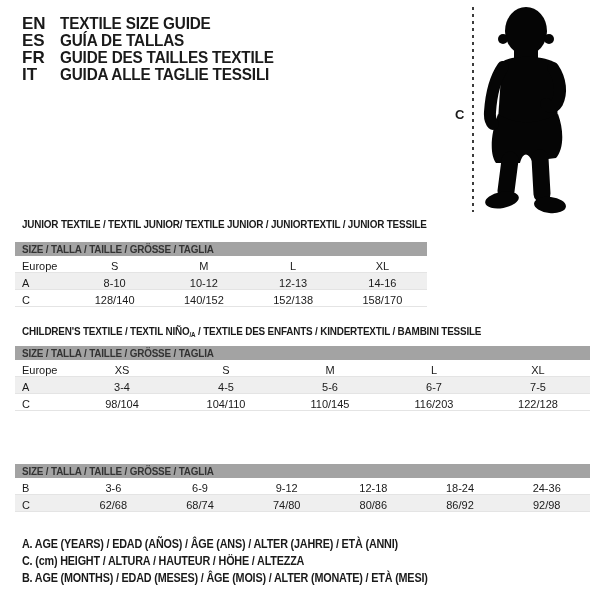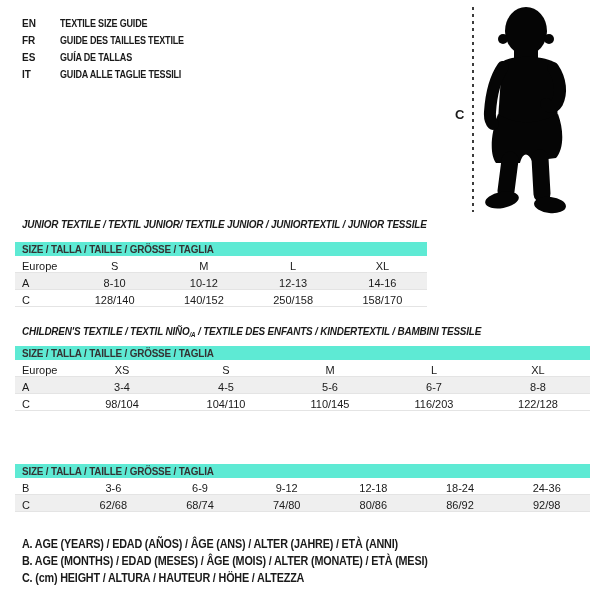--- a/index.html
+++ b/index.html
@@ -5,39 +5,39 @@
   html,body { margin:0; padding:0; background:#ffffff; }
   .page {
     position:relative; width:600px; height:600px; background:#ffffff;
     font-family:"Liberation Sans", sans-serif; color:#1a1a1a; overflow:hidden;
   }
   .cond { display:inline-block; transform:scaleX(0.9); transform-origin:0 50%; white-space:nowrap; letter-spacing:-0.2px; }
   .condb { display:block; transform:scaleX(0.9); transform-origin:0 50%; white-space:nowrap; letter-spacing:-0.2px; }
 
   
   .lang-list { position:absolute; left:22px; top:15px; }
-  .lang-row { display:flex; align-items:center; height:17px; font-weight:bold; font-size:10px; }
+  .lang-row { display:flex; align-items:center; height:17px; font-weight:bold; font-size:17px; }
   .lang-code { width:38px; flex:0 0 38px; }
 
   
   .dash-line {
     position:absolute; left:472px; top:7px; width:2px; height:205px;
     background:repeating-linear-gradient(to bottom,#3c3c3c 0 3px,transparent 3px 7px);
   }
   .figure-label { position:absolute; left:455px; top:107px; font-weight:bold; font-size:13px; }
   .toddler { position:absolute; left:477px; top:2px; }
 
   
-  .sec-title { position:absolute; left:22px; font-weight:bold; font-size:11px; line-height:17px; white-space:nowrap;font-style:italic; }
+  .sec-title { position:absolute; left:22px; font-weight:bold; font-size:11px; line-height:17px; white-space:nowrap; }
   .sub { font-size:7px; vertical-align:-2px; }
 
   
   .tbl { position:absolute; left:15px; font-size:11px; }
   .bar {
-    height:14px; background:#5eead4; color:#333333; font-weight:bold;
+    height:14px; background:#a3a3a3; color:#333333; font-weight:bold;
     display:flex; align-items:center; padding-left:7px; box-sizing:border-box;
   }
   .row { display:flex; align-items:flex-end; height:17px; box-sizing:border-box; border-bottom:1px solid #e4e4e4; }
   .row.alt { background:#efefef; }
   .lbl { flex:0 0 55px; width:55px; padding-left:7px; box-sizing:border-box; }
   .c { flex:1; text-align:center; }
 
   
   .footnotes { position:absolute; left:22px; top:536px; }
   .fn { height:17px; line-height:17px; font-weight:bold; font-size:12px; }
@@ -46,26 +46,26 @@
 <body>
 
 <div class="page">
 
   <div class="lang-list">
     <div class="lang-row">
       <span class="lang-code">EN</span>
       <span class="cond">TEXTILE SIZE GUIDE</span>
     </div>
     <div class="lang-row">
+      <span class="lang-code">ES</span>
+      <span class="cond">GUÍA DE TALLAS</span>
+    </div>
+    <div class="lang-row">
       <span class="lang-code">FR</span>
       <span class="cond">GUIDE DES TAILLES TEXTILE</span>
-    </div>
-    <div class="lang-row">
-      <span class="lang-code">ES</span>
-      <span class="cond">GUÍA DE TALLAS</span>
     </div>
     <div class="lang-row">
       <span class="lang-code">IT</span>
       <span class="cond">GUIDA ALLE TAGLIE TESSILI</span>
     </div>
   </div>
 
   <div class="dash-line"></div>
   <div class="figure-label">C</div>
   <svg class="toddler" viewBox="0 0 104 212" width="104" height="212" xmlns="http://www.w3.org/2000/svg" aria-hidden="true">
@@ -107,21 +107,21 @@
       <span class="lbl">A</span>
       <span class="c">8-10</span>
       <span class="c">10-12</span>
       <span class="c">12-13</span>
       <span class="c">14-16</span>
     </div>
     <div class="row">
       <span class="lbl">C</span>
       <span class="c">128/140</span>
       <span class="c">140/152</span>
-      <span class="c">250/158</span>
+      <span class="c">152/138</span>
       <span class="c">158/170</span>
     </div>
   </div>
 
   <div class="sec-title" style="top:323px;">
     <span class="cond"><span>CHILDREN'S TEXTILE / TEXTIL NIÑO</span><sub class="sub">/A</sub><span> / TEXTILE DES ENFANTS / KINDERTEXTIL / BAMBINI TESSILE</span></span>
   </div>
   <div class="tbl" style="top:346px;width:575px;">
     <div class="bar">
       <span class="cond">SIZE / TALLA / TAILLE / GRÖSSE / TAGLIA</span>
@@ -133,21 +133,21 @@
       <span class="c">M</span>
       <span class="c">L</span>
       <span class="c">XL</span>
     </div>
     <div class="row alt">
       <span class="lbl">A</span>
       <span class="c">3-4</span>
       <span class="c">4-5</span>
       <span class="c">5-6</span>
       <span class="c">6-7</span>
-      <span class="c">8-8</span>
+      <span class="c">7-5</span>
     </div>
     <div class="row">
       <span class="lbl">C</span>
       <span class="c">98/104</span>
       <span class="c">104/110</span>
       <span class="c">110/145</span>
       <span class="c">116/203</span>
       <span class="c">122/128</span>
     </div>
   </div>
@@ -171,17 +171,17 @@
       <span class="c">68/74</span>
       <span class="c">74/80</span>
       <span class="c">80/86</span>
       <span class="c">86/92</span>
       <span class="c">92/98</span>
     </div>
   </div>
 
   <div class="footnotes">
     <div class="fn"><span class="cond">A. AGE (YEARS) / EDAD (AÑOS) / ÂGE (ANS) / ALTER (JAHRE) / ETÀ (ANNI)</span></div>
+    <div class="fn"><span class="cond">C. (cm) HEIGHT / ALTURA / HAUTEUR / HÖHE / ALTEZZA</span></div>
     <div class="fn"><span class="cond">B. AGE (MONTHS) / EDAD (MESES) / ÂGE (MOIS) / ALTER (MONATE) / ETÀ (MESI)</span></div>
-    <div class="fn"><span class="cond">C. (cm) HEIGHT / ALTURA / HAUTEUR / HÖHE / ALTEZZA</span></div>
   </div>
 
 </div>
 
 </body></html>

